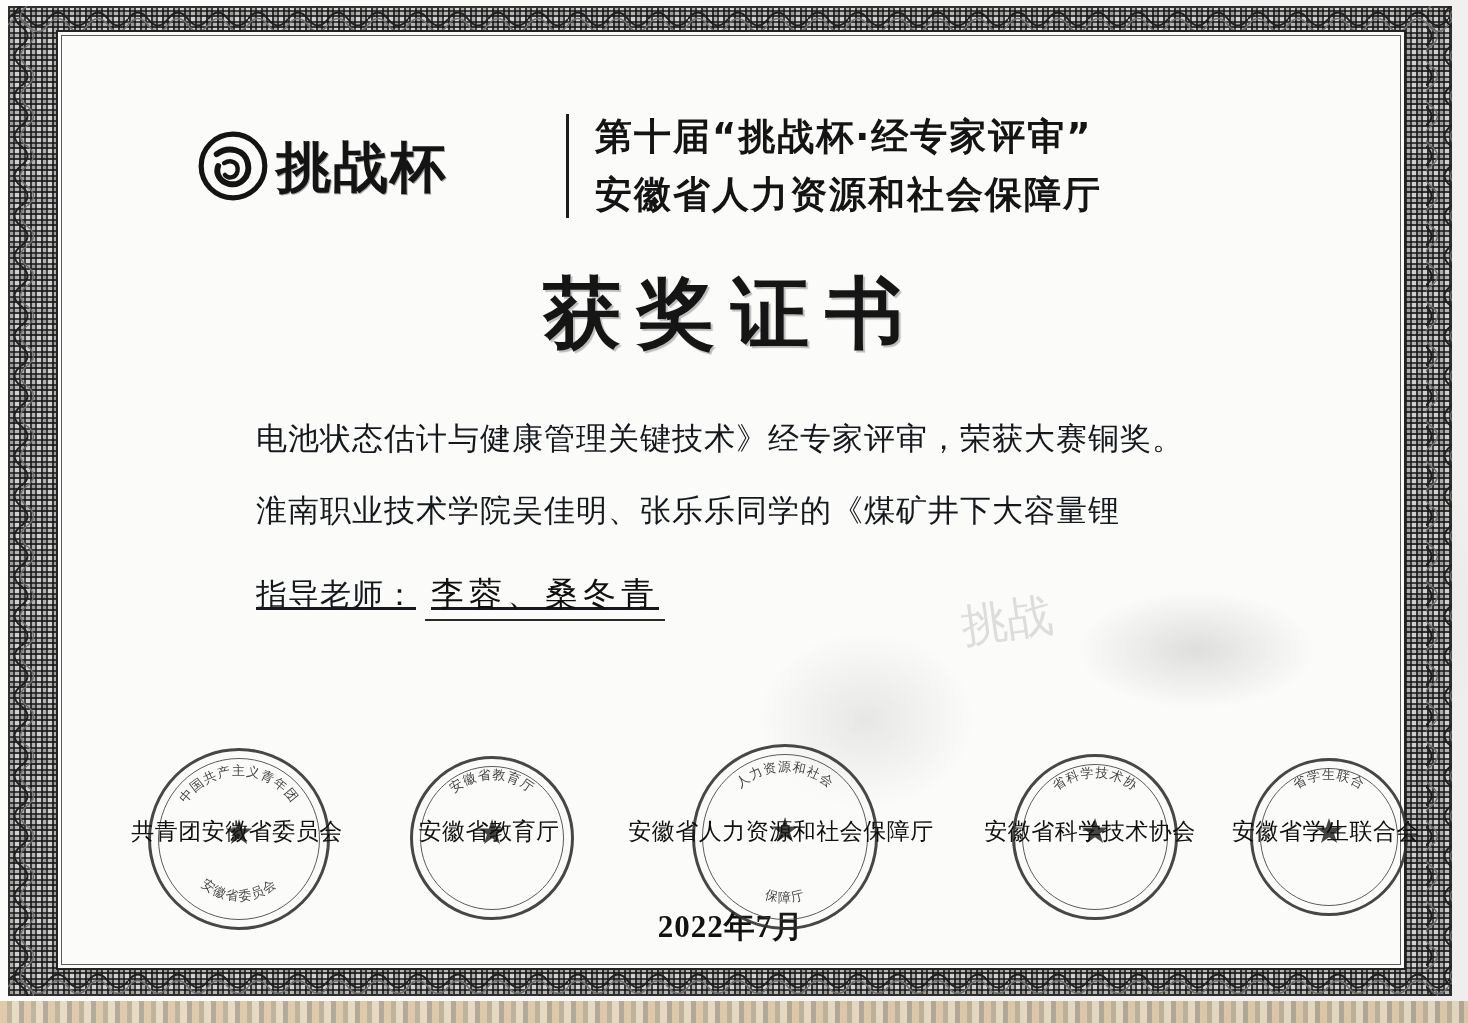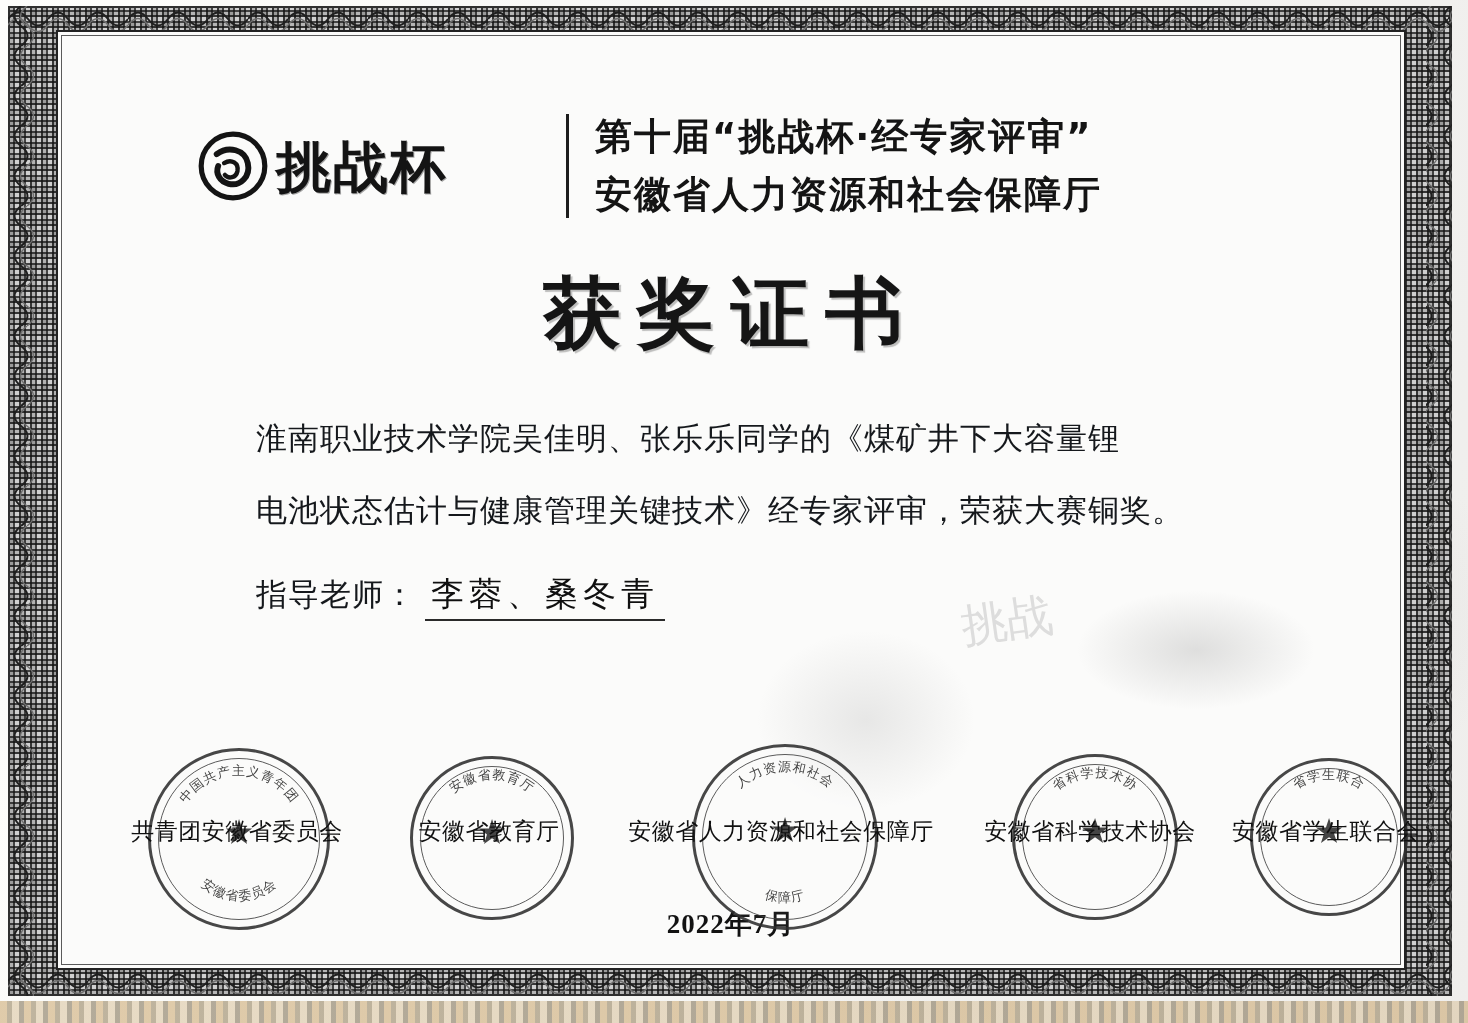--- a/index.html
+++ b/index.html
@@ -177,20 +177,21 @@
     white-space: nowrap;
   }
   .teacher-line {
     margin-top: 26px;
     display: flex;
     align-items: baseline;
     font-family: "DejaVu Sans", sans-serif;
     font-size: 31px;
     color: #15181c;
     letter-spacing: 1px;
+    text-decoration: underline;
   }
   .teacher-names {
     font-family: "DejaVu Serif", serif;
     font-size: 33px;
     letter-spacing: 5px;
     border-bottom: 2px solid #2a2a2a;
     padding: 0 6px 2px 6px;
     margin-left: 9px;
     color: #101010;
   }
@@ -253,21 +254,21 @@
   }
 
   .date {
     position: absolute;
     top: 876px;
     left: 0;
     width: 1350px;
     text-align: center;
     font-family: "Liberation Serif", serif;
     font-weight: 700;
-    font-size: 27px;
+    font-size: 31px;
     color: #121212;
     letter-spacing: 1px;
   }
 
   
   .smudge {
     position: absolute;
     border-radius: 50%;
     pointer-events: none;
   }
@@ -321,22 +322,22 @@
 
       <div class="title-lines">
         <div class="title-line">第十届“挑战杯·经专家评审”</div>
         <div class="title-line">安徽省人力资源和社会保障厅</div>
       </div>
     </div>
 
     <div class="award-title">获奖证书</div>
 
     <div class="body-text">
+      <div class="body-line">电池状态估计与健康管理关键技术》经专家评审，荣获大赛铜奖。</div>
       <div class="body-line">淮南职业技术学院吴佳明、张乐乐同学的《煤矿井下大容量锂</div>
-      <div class="body-line">电池状态估计与健康管理关键技术》经专家评审，荣获大赛铜奖。</div>
       <div class="teacher-line">
         <span>指导老师：</span>
         <span class="teacher-names">李蓉、桑冬青</span>
       </div>
     </div>
 
     <div class="issuers">
 
       <div class="issuer" style="left:10px; top:96px; width:250px;">
         <div class="seal" style="width:176px;height:176px;left:36px;top:-68px;">

